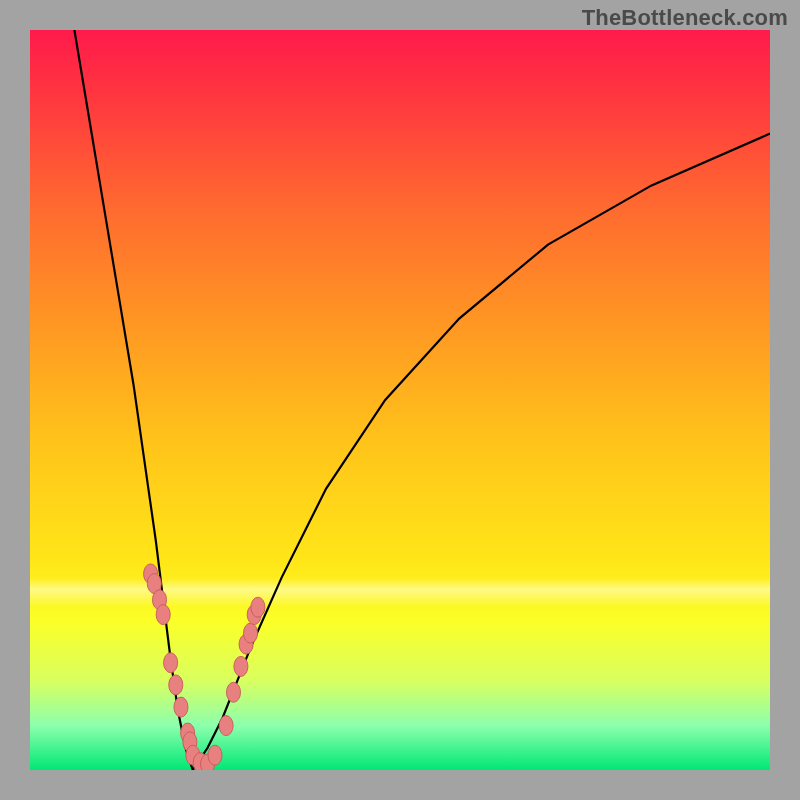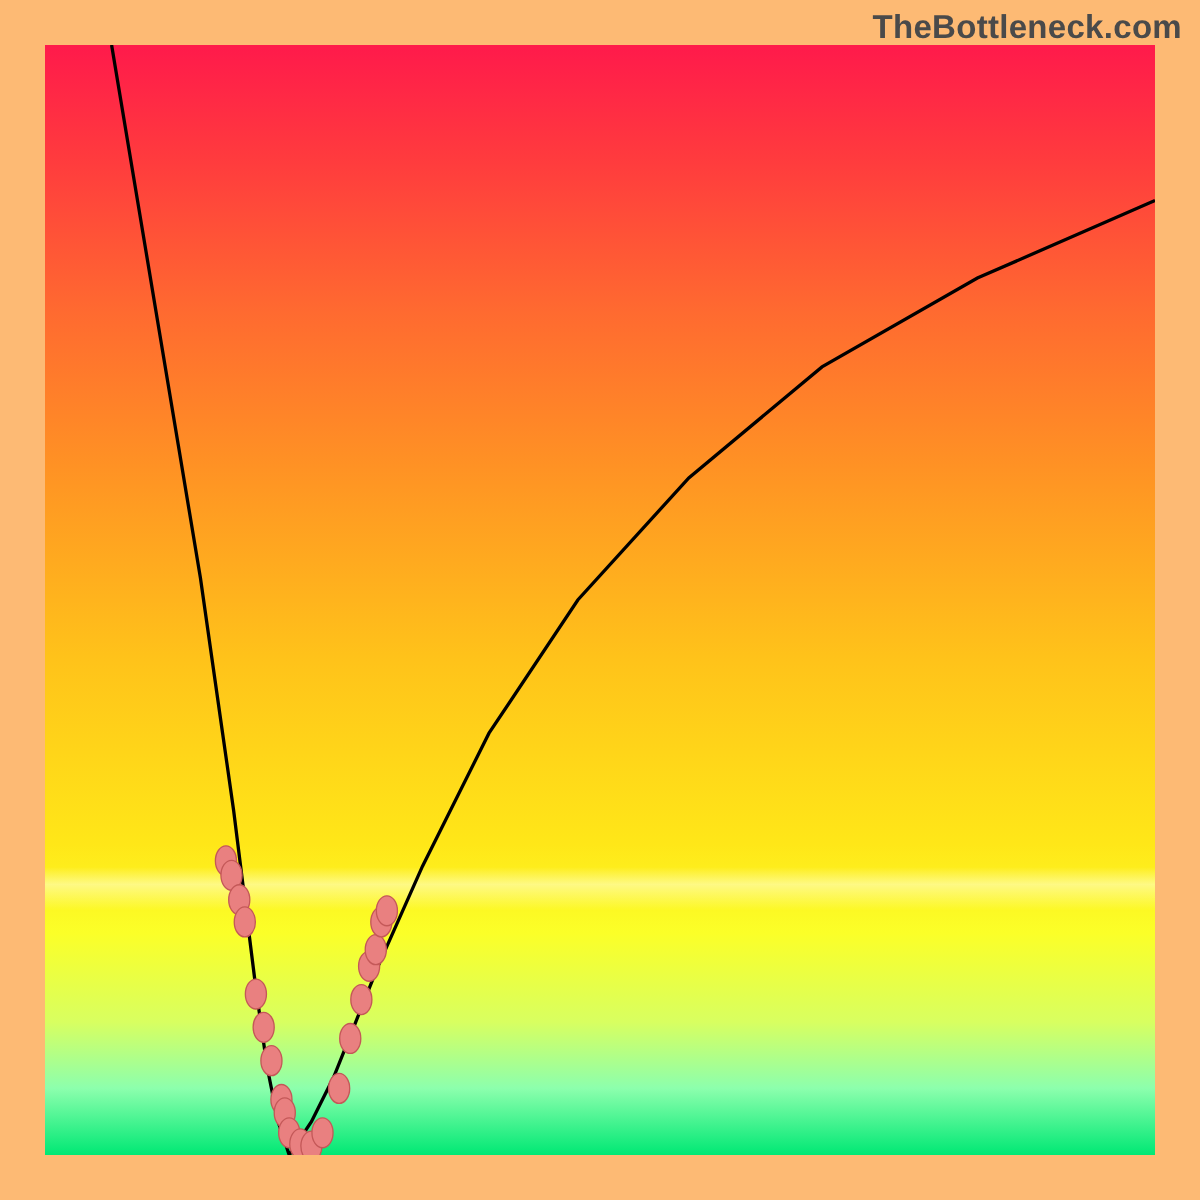--- a/index.html
+++ b/index.html
@@ -1,21 +1,21 @@
 <!DOCTYPE html>
 <html><head>
 <meta charset="utf-8">
 <style>
   * { margin: 0; padding: 0; box-sizing: border-box; }
   html, body { width: 800px; height: 800px; overflow: hidden; background: #000; }
   .frame {
     position: relative;
     width: 800px;
     height: 800px;
-    background: #fdba74;
+    background: #a3a3a3;
   }
   .plot-area {
     position: absolute;
     left: 30px;
     top: 30px;
     width: 740px;
     height: 740px;
     overflow: hidden;
   }
   .gradient-bg {

